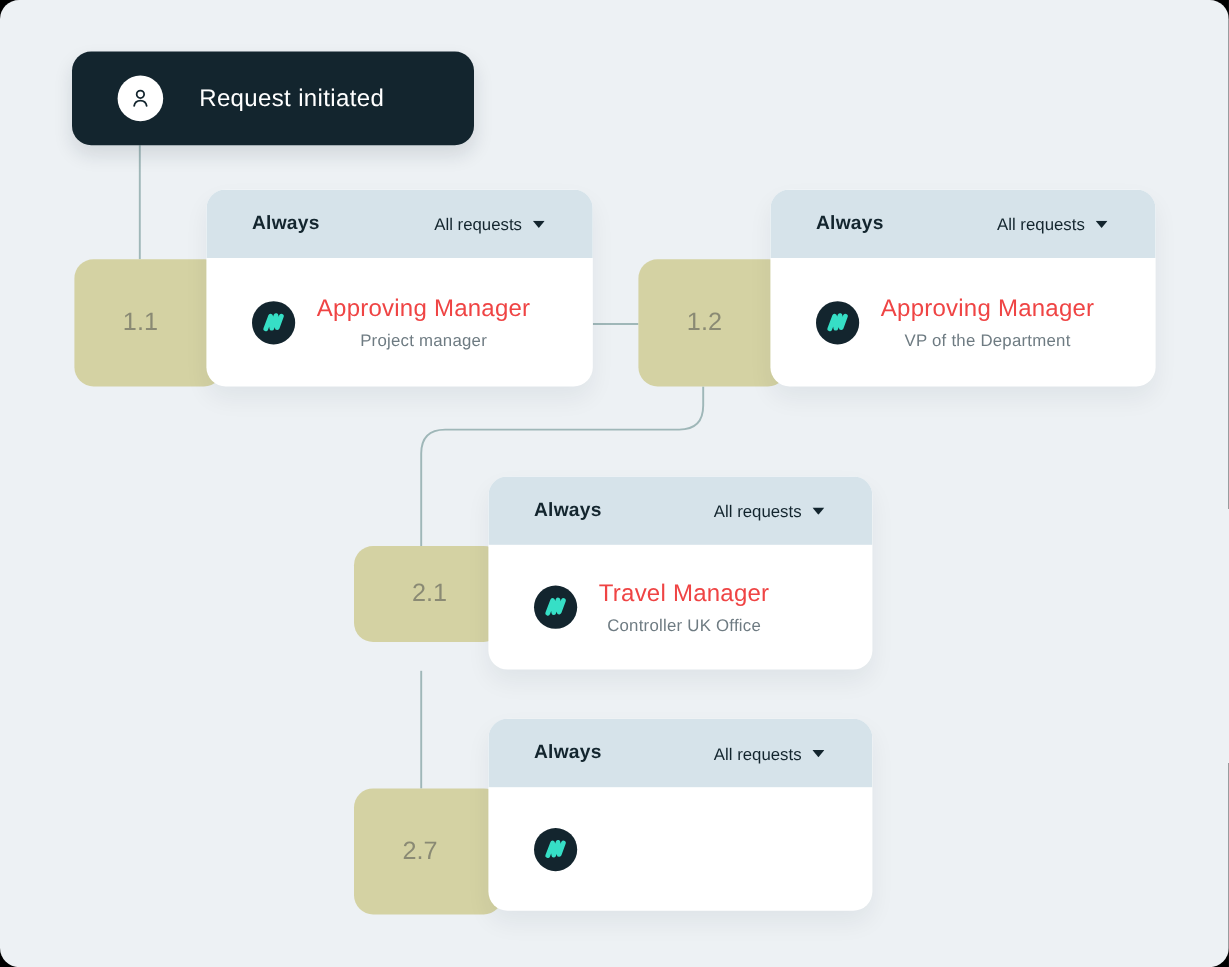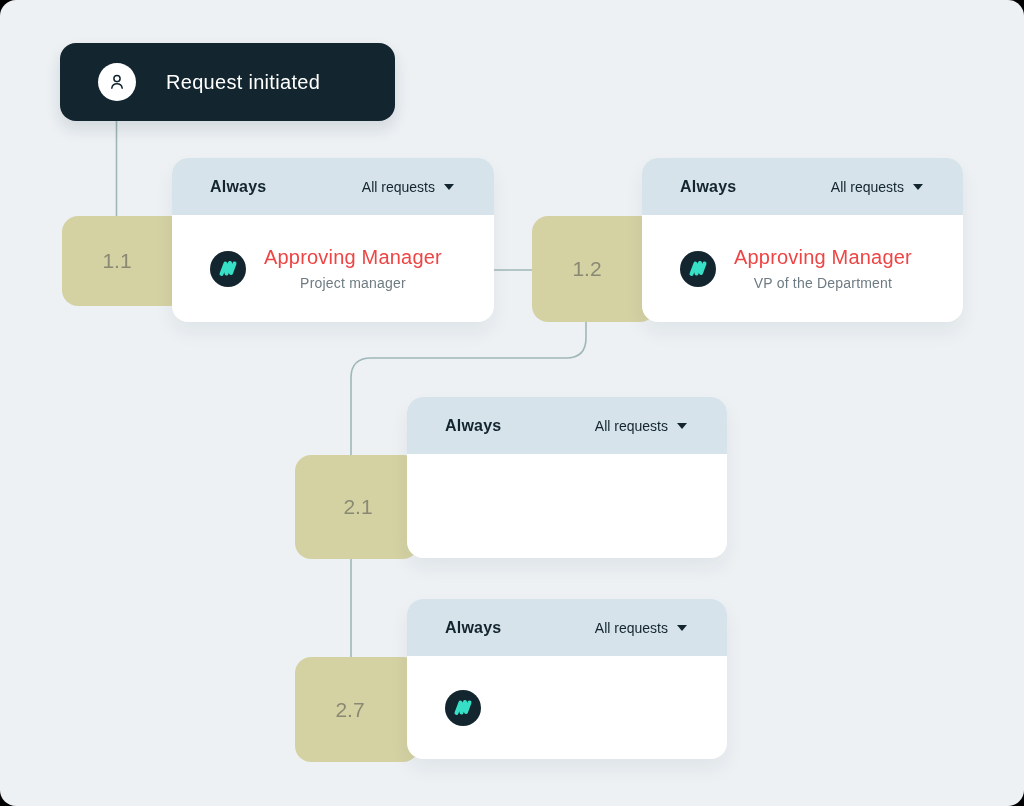--- a/index.html
+++ b/index.html
@@ -25,23 +25,23 @@
   }
   .pill .label{color:#fff;font-size:20px;letter-spacing:.3px;}
 
   
   .tab{
     position:absolute;background:#D4D2A3;border-radius:16px;z-index:1;
     display:flex;align-items:center;justify-content:center;
     padding-right:14px;box-sizing:border-box;
     color:#8A8A74;font-size:21px;
   }
-  .n11 .tab{left:62px; top:216px;width:124px;height:90px;}
+  .n11 .tab{left:62px; top:216px;width:124px;height:106px;}
   .n12 .tab{left:532px;top:216px;width:124px;height:106px;}
-  .n21 .tab{left:295px;top:455px;width:124px;height:104px;padding-left:16px;}
+  .n21 .tab{left:295px;top:455px;width:124px;height:80px;padding-left:16px;}
   .n31 .tab{left:295px;top:657px;width:124px;height:105px;}
 
   
   .card{
     position:absolute;z-index:2;background:#fff;border-radius:16px;overflow:hidden;
     display:flex;flex-direction:column;
     box-shadow:0 10px 20px rgba(19,37,46,.06);
     cursor:pointer;
   }
   .n11 .card{left:172px;top:158px;width:322px;height:164px;}
@@ -153,20 +153,31 @@
     <div class="card">
       <div class="card-header">
         <span class="cond">Always</span>
         <button class="scope">
           <span>All requests</span>
           <svg width="10" height="6" viewBox="0 0 10 6">
               <path d="M0 0 H10 L5 6 Z" fill="#13252E"></path>
             </svg>
         </button>
       </div>
+      <div class="card-body">
+        <span class="logo">
+          <svg width="36" height="36" viewBox="0 0 36 36" fill="none" stroke="#36DFC6" stroke-width="4" stroke-linecap="round" stroke-linejoin="round">
+            <path d="M11.5 23 L15.5 12.5 L16.5 22.5 L20 12 L21 22 L24.5 12.5"></path>
+          </svg>
+        </span>
+        <div>
+          <div class="title">Travel Manager</div>
+          <div class="subtitle">Controller UK Office</div>
+        </div>
+      </div>
     </div>
   </div>
 
   <div class="group n31">
     <div class="tab">
       <span>2.7</span>
     </div>
     <div class="card">
       <div class="card-header">
         <span class="cond">Always</span>

